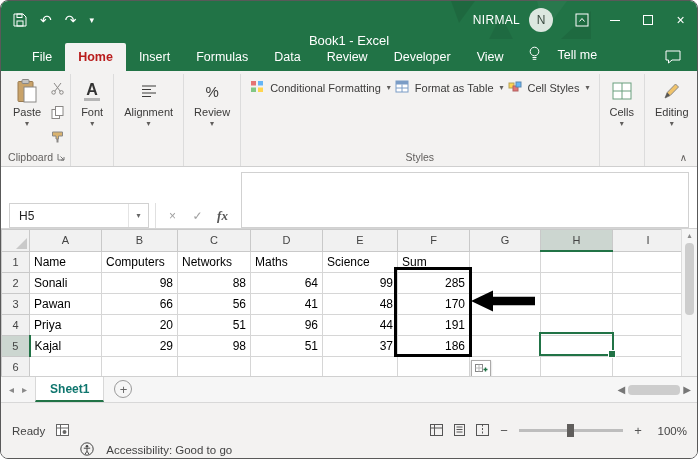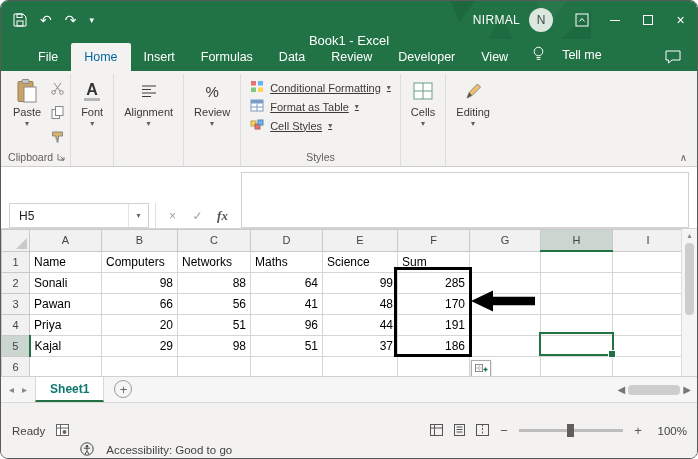--- a/index.html
+++ b/index.html
@@ -15,36 +15,36 @@
   .title-text { position:absolute; left:0; right:0; text-align:center; font-size:13px; z-index:1;margin-top:40px; }
   .tb-right { margin-left:auto; display:flex; align-items:center; z-index:2; height:100%; }
   .user-name { font-size:12px; margin-right:9px; letter-spacing:.3px; }
   .avatar { width:24px; height:24px; border-radius:50%; background:#dce7e0; color:#3a4a40; font-size:12px;
             display:flex; align-items:center; justify-content:center; margin-right:12px; }
   .winbtn { width:33px; height:100%; display:flex; align-items:center; justify-content:center; font-size:14px; }
   .maxbox { width:10px; height:10px; border:1px solid #fff; display:inline-block; }
   .minline { width:10px; height:1px; background:#fff; display:inline-block; }
 
   
-  .tabsrow { flex:0 0 30px; background:#217346; display:flex; align-items:flex-end; padding-left:24px; color:#fff; }
+  .tabsrow { flex:0 0 30px; background:#217346; display:flex; align-items:flex-end; padding-left:18px; color:#fff; }
   .rtab { padding:7px 13px 7px; font-size:12.5px; white-space:nowrap; }
-  .rtab.active { background:#f3f2f1; color:#0369a1; font-weight:normal; border-radius:2px 2px 0 0; }
+  .rtab.active { background:#f3f2f1; color:#b91c1c; font-weight:bold; border-radius:2px 2px 0 0; }
   .tellme { display:flex; align-items:center; gap:18px; padding:7px 12px 7px; font-size:12.5px; }
   .comment-btn { margin-left:auto; margin-right:16px; padding-bottom:7px; display:flex; }
 
   
   .ribbon { flex:0 0 94px; background:#f3f2f1; border-bottom:1px solid #cfcfcf; display:flex; padding:3px 2px 0; position:relative; }
   .rgroup { display:flex; flex-direction:column; border-right:1px solid #dcdcdc; padding:0 3px; }
   .rgroup-body { flex:1; display:flex; align-items:flex-start; }
   .rgroup-label { height:19px; font-size:10.5px; color:#605e5c; display:flex; align-items:center; justify-content:center; gap:4px; }
   .bigbtn { display:flex; flex-direction:column; align-items:center; padding:4px 7px 0; gap:2px; font-size:11px; color:#3b3a39; }
   .iconbox { height:26px; display:flex; align-items:center; justify-content:center; }
   .caret { font-size:8px; color:#605e5c; line-height:1; }
   .smallcol { display:flex; flex-direction:column; gap:6px; padding:7px 3px 0; }
-  .styles-items { display:flex; flex-direction:column; gap:4px; padding:6px 6px 0; font-size:11px; color:#3b3a39;text-decoration:underline; }
+  .styles-items { display:flex; gap:4px; padding:6px 6px 0; font-size:11px; color:#3b3a39; }
   .styles-item { display:flex; align-items:center; gap:6px; white-space:nowrap; }
   .collapse-btn { position:absolute; right:10px; bottom:3px; color:#605e5c; font-size:10px; }
   .font-a { font-size:16px; font-weight:bold; color:#333; border-bottom:3px solid #b5b5b5; line-height:1.1; padding:0 2px; }
   .pct { font-size:15px; color:#3b3a39; }
 
   
   .formulabar { flex:0 0 62px; background:#fff; border-bottom:1px solid #d4d4d4; display:flex; align-items:flex-end; padding:3px 8px 0; gap:6px; }
   .namebox { width:140px; height:25px; background:#fff; border:1px solid #d1d1d1; display:flex; align-items:center; font-size:12px; padding-left:9px; color:#222; }
   .nb-caret { margin-left:auto; width:20px; align-self:stretch; display:flex; align-items:center; justify-content:center; color:#666; font-size:8px; border-left:1px solid #e4e4e4; }
   .fb-icons { display:flex; align-items:center; height:25px; border-left:1px solid #e0e0e0; padding-left:4px; }

